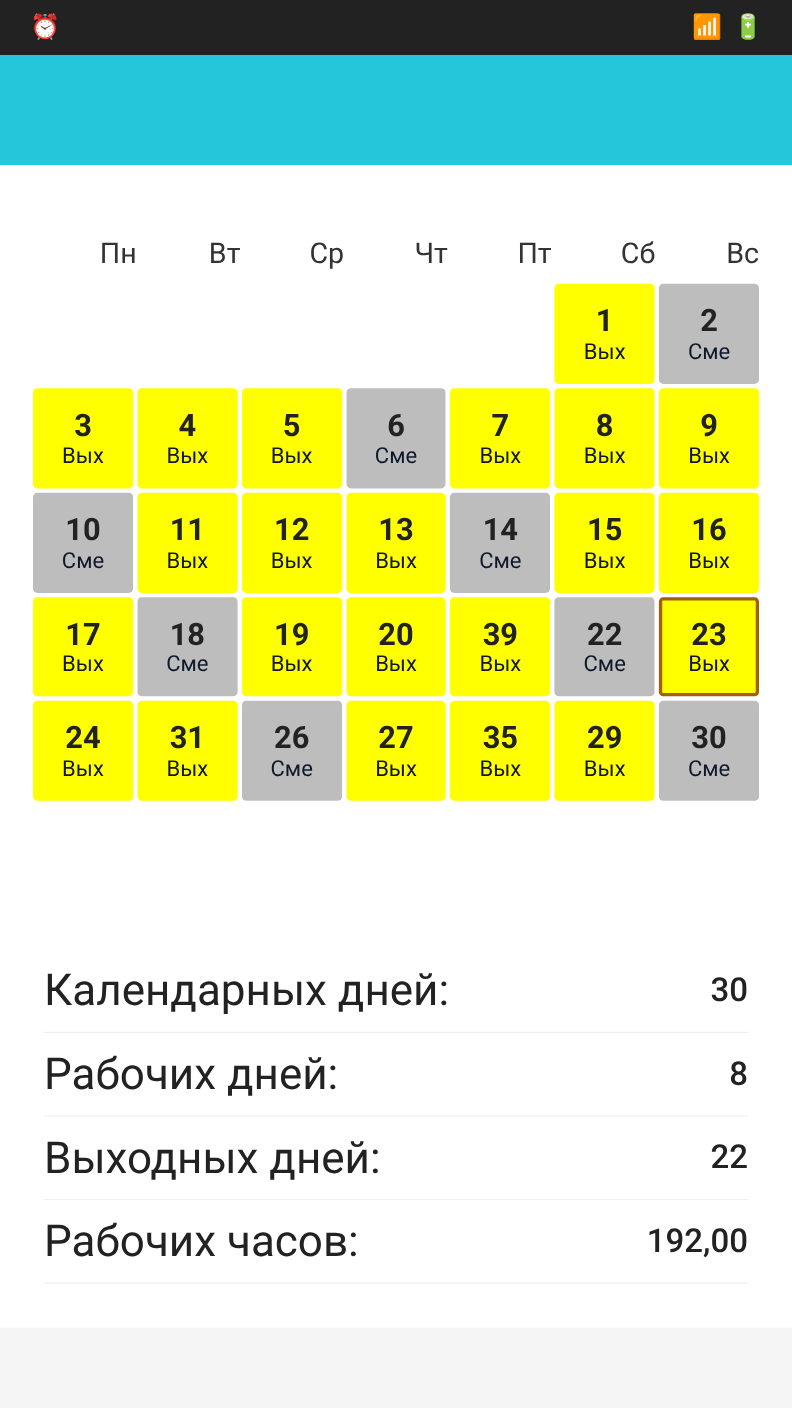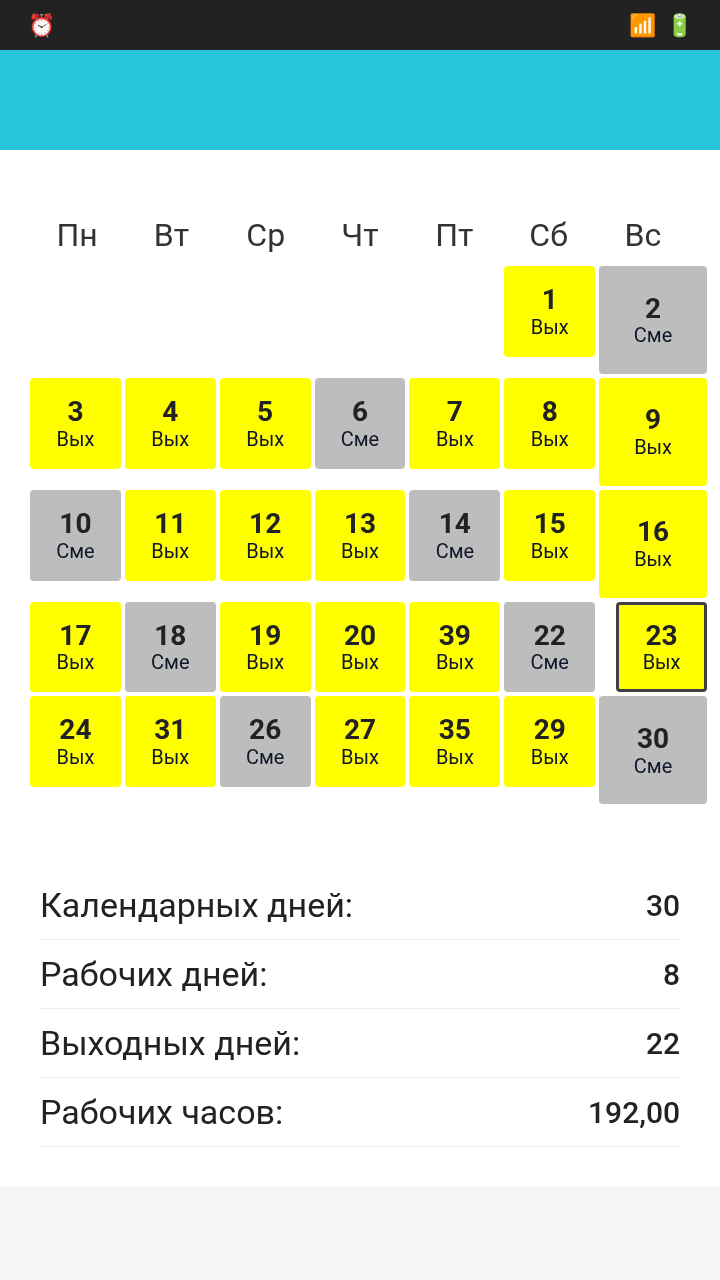--- a/index.html
+++ b/index.html
@@ -76,22 +76,22 @@
     
     .calendar {
       padding: 0 10px;
     }
     .weekdays-row {
       display: grid;
       grid-template-columns: repeat(7, 1fr);
       margin-bottom: 6px;
     }
     .weekday-label {
-      text-align: center;
-      font-size: 32px;
+      text-align: right;
+      font-size: 26px;
       color: #333;
       padding: 6px 0;
     }
     .calendar-grid {
       display: grid;
       grid-template-columns: repeat(7, 1fr);
       gap: 4px;
     }
     .cal-cell {
       aspect-ratio: 1;
@@ -99,22 +99,21 @@
       flex-direction: column;
       align-items: center;
       justify-content: center;
       border-radius: 4px;
       position: relative;
     }
     .cal-cell.yellow { background: #ffff00; }
     .cal-cell.gray { background: #bdbdbd; }
     .cal-cell.empty { background: transparent; }
     .cal-cell.today {
-      border: 3px solid #404040;
-      margin-left: 17px;
+      border: 3px solid #a16207;
     }
     .cal-cell-num {
       font-size: 28px;
       font-weight: bold;
       color: #222;
       line-height: 1.1;
     }
     .cal-cell-label {
       font-size: 20px;
       color: #0f172a;
@@ -126,21 +125,21 @@
       padding: 40px 20px 20px 20px;
     }
     .stat-row {
       display: flex;
       justify-content: space-between;
       align-items: center;
       padding: 14px 0;
       border-bottom: 1px solid #eee;
     }
     .stat-label {
-      font-size: 34px;
+      font-size: 40px;
       color: #222;
     }
     .stat-value {
       font-size: 30px;
       color: #222;
       font-weight: 500;
     }
   </style>
 </head>
 <body>

